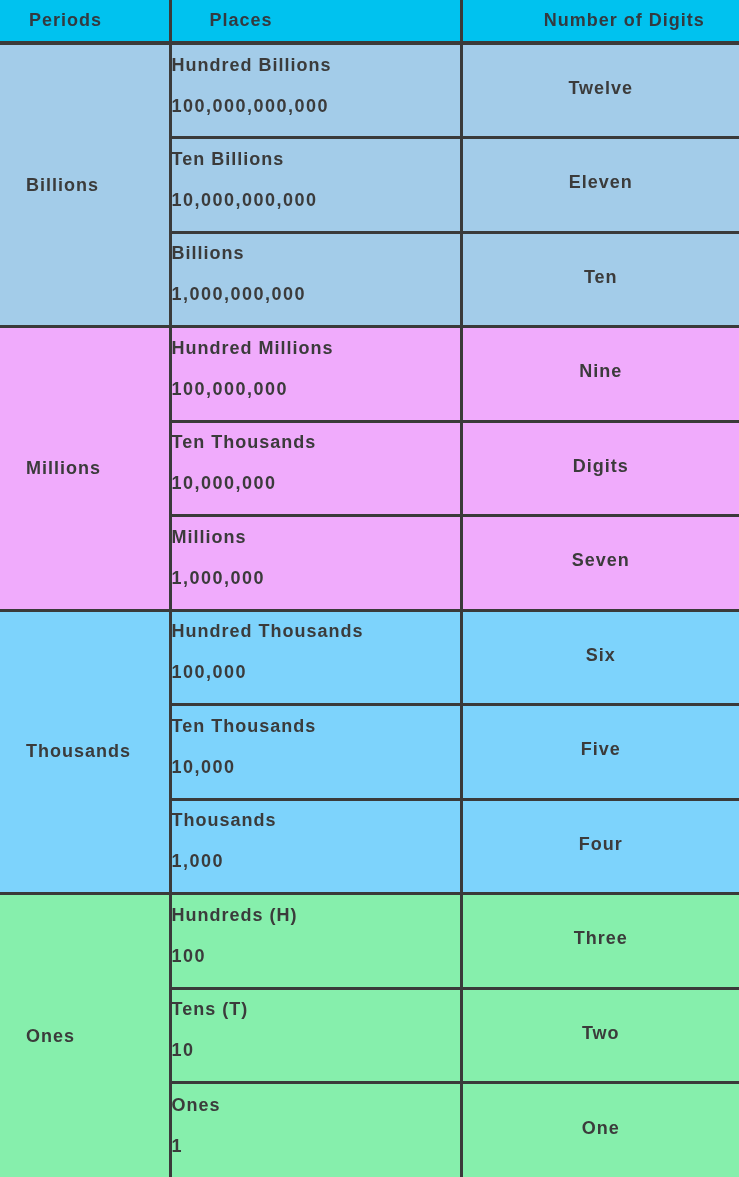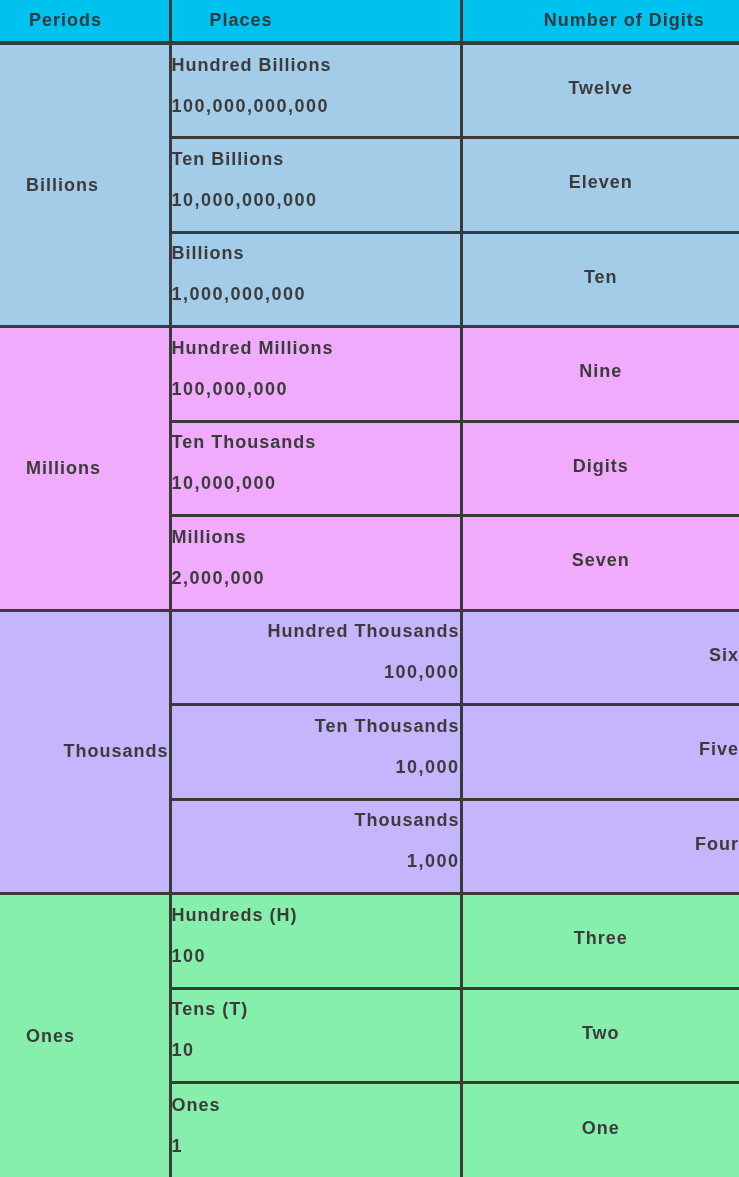--- a/index.html
+++ b/index.html
@@ -45,21 +45,21 @@
   }
   th.h-period { padding-left: 29px; }
   th.h-place  { padding-left: 38px; }
   th.h-digits { text-align: center; padding-left: 47px; }
 
   tbody tr { height: 94px; }
 
   
   tbody.sec-billions  td { background: #a3cce9; }
   tbody.sec-millions  td { background: #f0abfc; }
-  tbody.sec-thousands td { background: #c4b5fd; text-align: right; }
+  tbody.sec-thousands td { background: #7dd3fc; }
   tbody.sec-ones      td { background: #86efac; }
 
   td.period {
     vertical-align: middle;
     text-align: left;
     padding-left: 26px;
   }
   td.place {
     vertical-align: middle;
     padding-bottom: 10px;
@@ -127,21 +127,21 @@
     <tr>
       <td class="place">
         <div class="place-name">Ten Thousands</div>
         <div class="place-number">10,000,000</div>
       </td>
       <td class="digits">Digits</td>
     </tr>
     <tr>
       <td class="place">
         <div class="place-name">Millions</div>
-        <div class="place-number">2,000,000</div>
+        <div class="place-number">1,000,000</div>
       </td>
       <td class="digits">Seven</td>
     </tr>
   </tbody>
 
   <tbody class="sec-thousands">
     <tr>
       <td class="period" rowspan="3">Thousands</td>
       <td class="place">
         <div class="place-name">Hundred Thousands</div>

